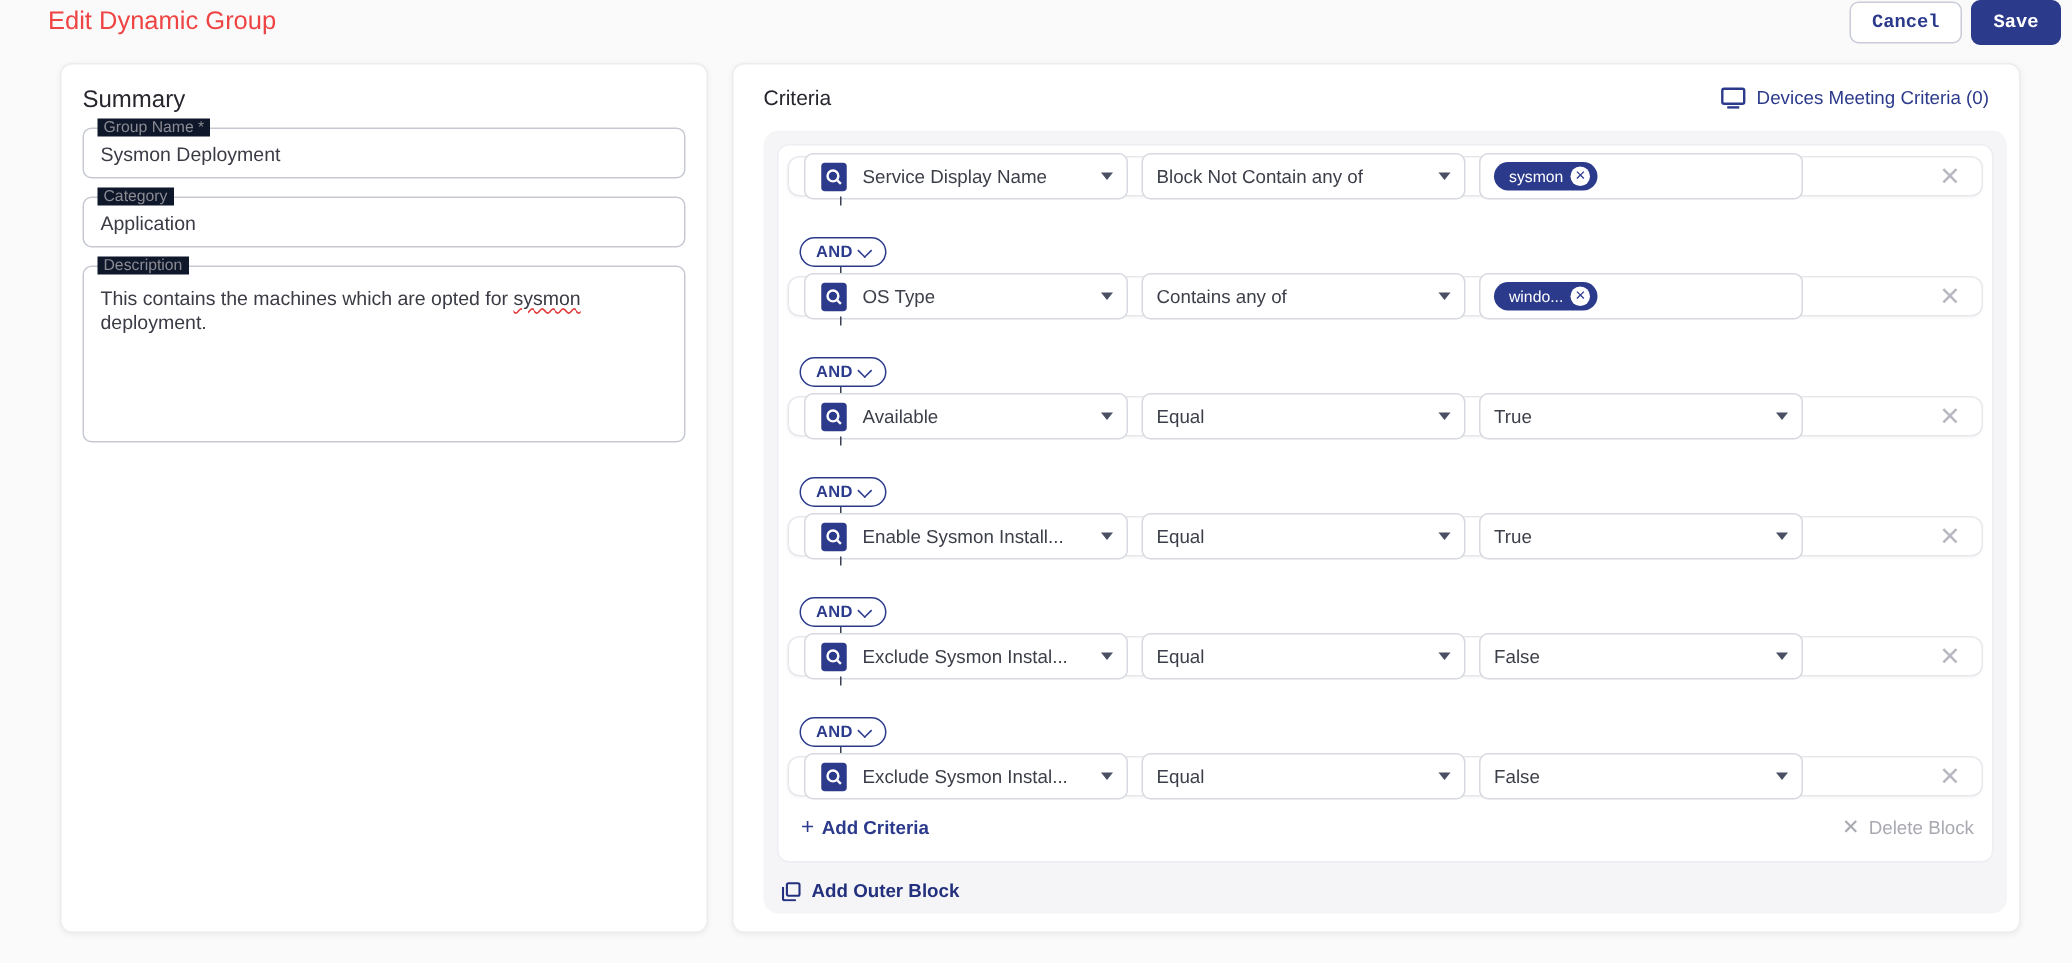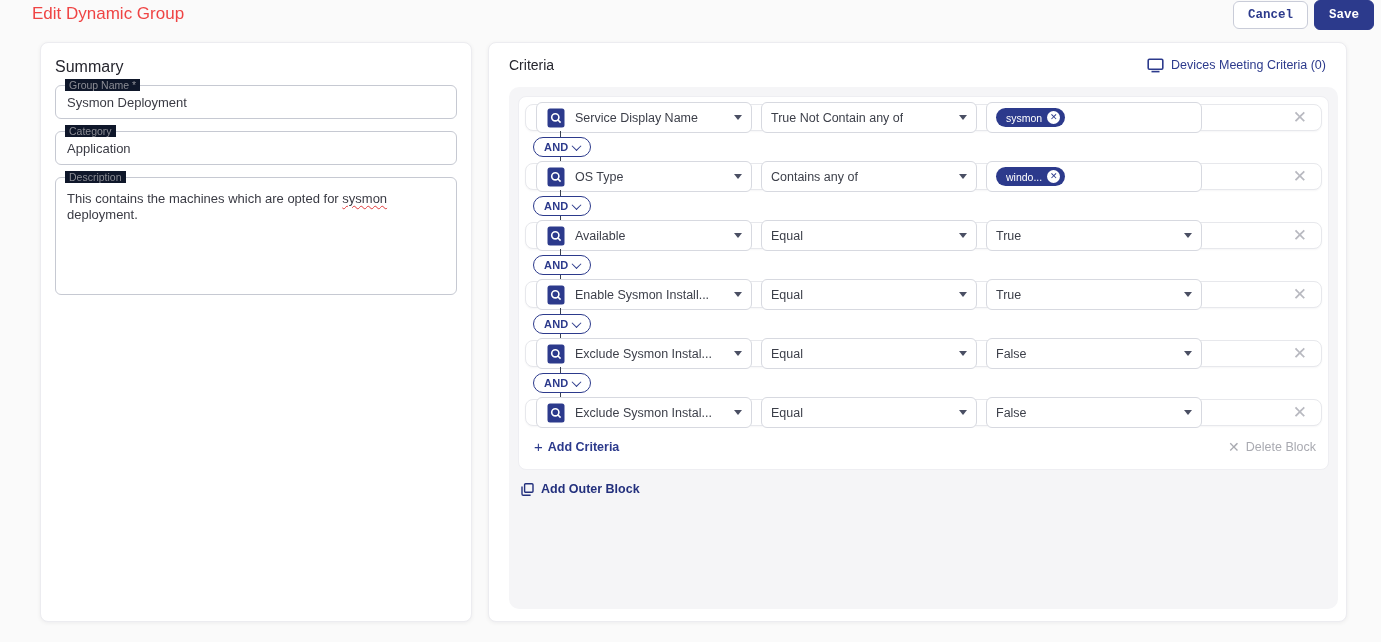--- a/index.html
+++ b/index.html
@@ -57,21 +57,21 @@
   .field-icon{width:20px;height:20px;flex:none;}
   .chip{display:inline-flex;align-items:center;gap:5px;background:var(--navy);color:#fff;
         font-size:10.5px;font-weight:500;border-radius:10px;padding:3px 5px 3px 10px;}
   .chip-x{width:13px;height:13px;border-radius:50%;background:#fff;color:var(--navy);font-size:9px;font-weight:700;
           display:flex;align-items:center;justify-content:center;line-height:1;cursor:pointer;}
   .row-remove{margin-left:auto;color:#b8b9c0;font-size:17px;line-height:1;cursor:pointer;padding:0 4px;font-weight:400;}
   
   .connector{display:flex;flex-direction:column;align-items:flex-start;margin-left:8px;}
   .vline{width:1px;height:6px;background:#3a4150;margin-left:27px;}
   .and-pill{display:flex;align-items:center;gap:5px;border:1px solid var(--navy);border-radius:11px;
-            padding:3px 10px;background:#fff;cursor:pointer;}
+            padding:3px 10px;background:#fff;cursor:pointer;margin-top:21px;}
   .and-pill span{font-size:11px;font-weight:700;color:var(--navy);letter-spacing:.2px;}
   .pill-caret{width:7px;height:7px;border-right:1.6px solid var(--navy);border-bottom:1.6px solid var(--navy);
               transform:rotate(45deg) translate(-1px,-1px);}
   
   .block-footer{display:flex;justify-content:space-between;align-items:center;padding:12px 6px 10px 9px;}
   .add-criteria{display:flex;align-items:center;gap:5px;color:var(--navy);font-size:12.5px;font-weight:700;cursor:pointer;}
   .plus{font-size:15px;font-weight:400;}
   .delete-block{display:flex;align-items:center;gap:6px;color:var(--muted);font-size:12.5px;cursor:pointer;}
   .del-x{font-size:14px;}
   .add-outer{display:flex;align-items:center;gap:7px;color:#23307d;font-size:12.5px;font-weight:700;
@@ -128,21 +128,21 @@
         <svg width="20" height="20" viewBox="0 0 20 20">
           <rect x="1.5" y="0.5" width="17" height="19" rx="2.5" fill="#2c3a8c"></rect>
           <circle cx="9.3" cy="9.3" r="3.6" stroke="#fff" stroke-width="1.6" fill="none"></circle>
           <line x1="12" y1="12" x2="14.6" y2="14.6" stroke="#fff" stroke-width="1.6"></line>
         </svg>
       </span>
       <span class="sel-label">Service Display Name</span>
       <span class="caret"></span>
     </div>
     <div class="sel">
-      <span class="sel-label">True Not Contain any of</span>
+      <span class="sel-label">Block Not Contain any of</span>
       <span class="caret"></span>
     </div>
     <div class="sel">
       <span class="chip">
         <span>sysmon</span>
         <span class="chip-x">✕</span>
       </span>
 
     </div>
     <span class="row-remove">✕</span>

